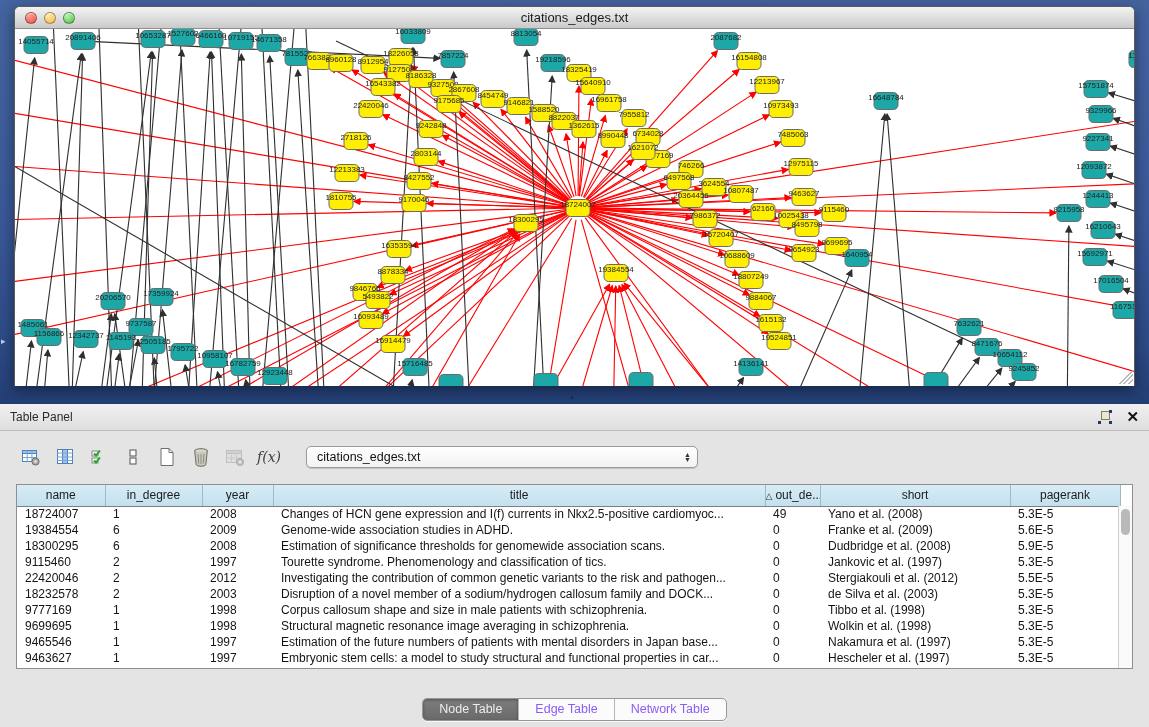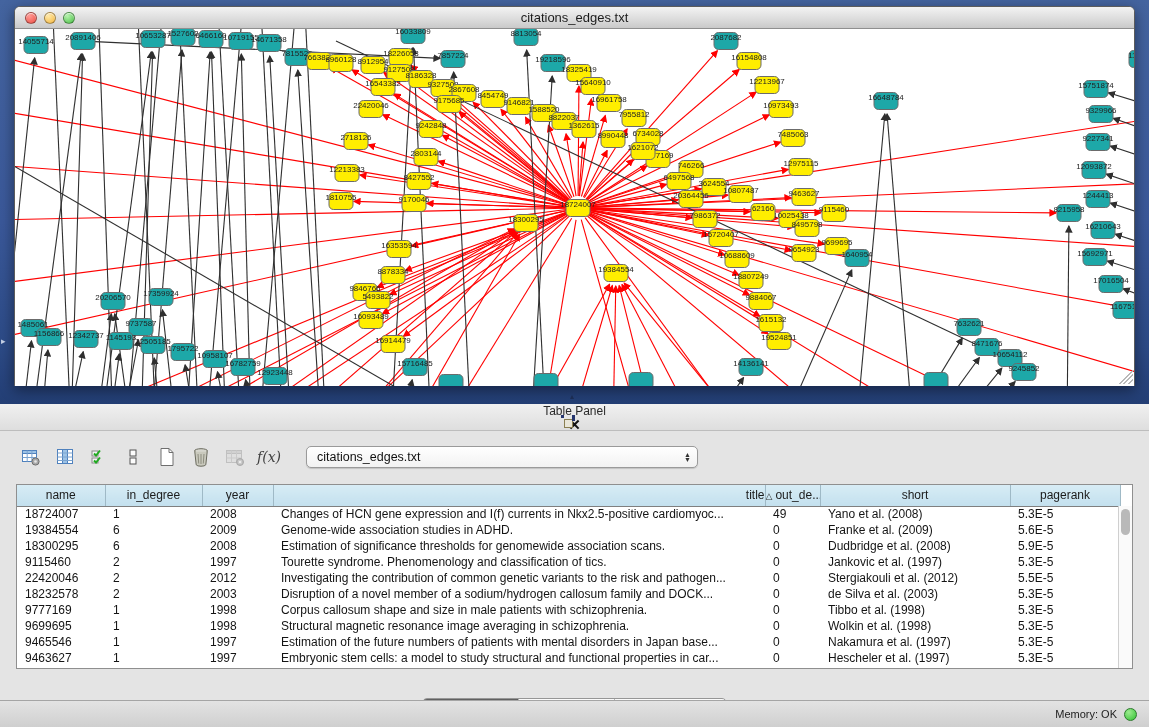--- a/index.html
+++ b/index.html
@@ -31,21 +31,21 @@
   .resize-grip { position:absolute; right:1px; bottom:1px; width:14px; height:14px;
     background:
       linear-gradient(135deg,transparent 48%,#b9b9b9 48%,#b9b9b9 54%,transparent 54%),
       linear-gradient(135deg,transparent 64%,#b9b9b9 64%,#b9b9b9 70%,transparent 70%),
       linear-gradient(135deg,transparent 80%,#b9b9b9 80%,#b9b9b9 86%,transparent 86%); }
 
   
   #table-panel { position:absolute; left:0; top:404px; width:1149px; height:296px; background:#e4e4e4; }
   .panel-header { position:absolute; left:0; top:0; width:100%; height:27px;
     background:linear-gradient(180deg,#f0f0f0,#dedede); border-bottom:1px solid #bdbdbd;
-    display:flex; align-items:center; padding:0 10px;flex-direction:column; }
+    display:flex; align-items:center; padding:0 10px; }
   .panel-title { font-size:12px; color:#2b2b2b; }
   .panel-header .spacer { flex:1; }
   .float-icon { position:relative; width:14px; height:14px; margin-right:14px; cursor:pointer; }
   .float-icon .sq { position:absolute; left:3px; top:1px; width:9px; height:9px; border:1px solid #8a7f52; background:#e9e6d8; }
   .float-icon .dot { position:absolute; width:3px; height:3px; background:#25356e; }
   .float-icon .d1{ left:0; bottom:0; } .float-icon .d2{ right:0; bottom:0; } .float-icon .d3{ right:0; top:0; }
   .close-icon { font-size:15px; font-weight:bold; color:#111; line-height:14px; cursor:pointer; }
 
   
   .toolbar { position:absolute; left:0; top:30px; width:100%; height:46px;
@@ -810,21 +810,21 @@
       </div>
     </div>
 
     <div class="table-wrap">
       <table class="data">
         <thead id="table-head">
             <tr>
               <th style="width: 88px;">name</th>
               <th style="width: 97px;">in_degree</th>
               <th style="width: 71px;">year</th>
-              <th style="width: 492px; text-align: right;">title</th>
+              <th style="width: 492px;">title</th>
               <th style="width: 55px;"><span class="sort">△</span>out_de...</th>
               <th style="width: 190px;">short</th>
               <th style="width: 110px;">pagerank</th>
             </tr>
           </thead>
         <tbody id="table-body">
             <tr>
               <td>18724007</td>
               <td>1</td>
               <td>2008</td>
@@ -923,18 +923,14 @@
 
     <div class="tabbar">
       <div class="segmented" id="seg-tabs">
           <div class="seg-tab selected">Node Table</div>
           <div class="seg-tab">Edge Table</div>
           <div class="seg-tab">Network Table</div>
         </div>
     </div>
   </div>
 
-  <div id="status-bar">
-    <span class="memory-label">Memory: OK</span>
-    <span class="memory-dot"></span>
-  </div>
 
 </div>
 
 </body></html>

